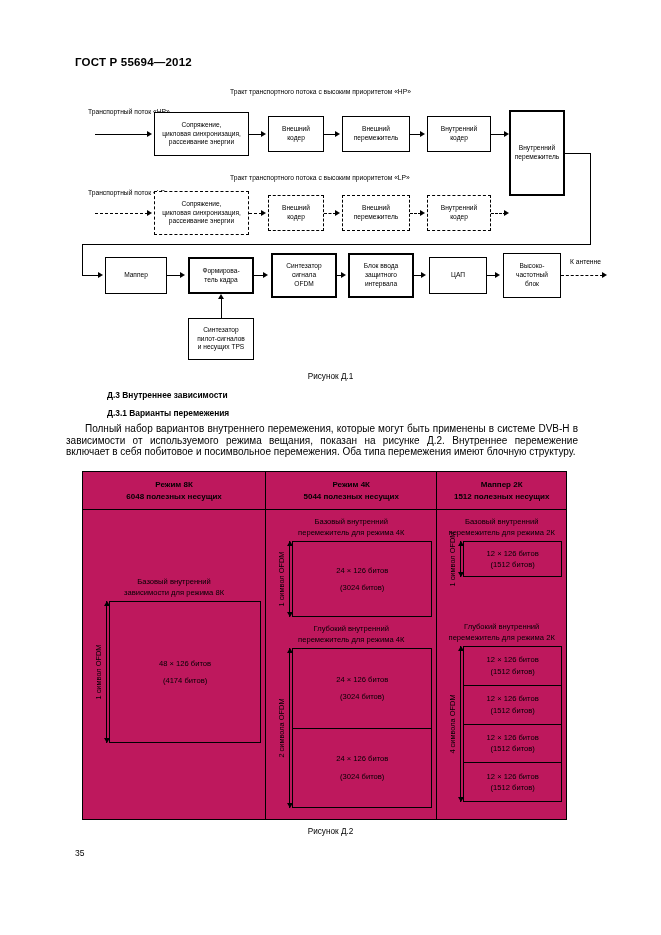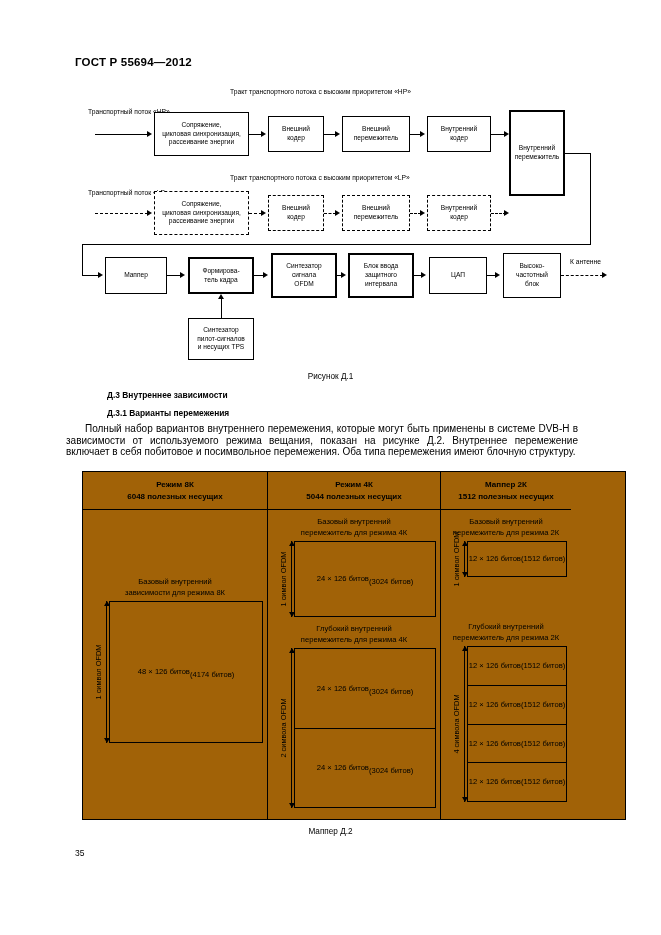--- a/index.html
+++ b/index.html
@@ -101,25 +101,25 @@
     text-align: justify;
     text-indent: 19px;
     hyphens: none;
   }
 
   
   .fig2 {
     position: absolute;
     left: 82px;
     top: 471px;
-    width: 544px;
+    width: 485px;
     height: 349px;
     border: 1.3px solid #000;
     display: flex;
-    background: #a16207;
+    background: #be185d;
   }
   .fcol {
     border-right: 1.3px solid #000;
     display: flex;
     flex-direction: column;
   }
   .fcol:last-child { border-right: none; }
   .fcol.c1 { width: 185px; }
   .fcol.c2 { width: 173px; }
   .fcol.c3 { width: 130px; }
@@ -183,20 +183,21 @@
   .bitstack {
     flex: 1;
     border: 1.3px solid #000;
     display: flex;
     flex-direction: column;
   }
   .bitcell {
     flex: 1;
     border-bottom: 1.3px solid #000;
     display: flex;
+    flex-direction: column;
     align-items: center;
     justify-content: center;
     font-size: 7.6px;
     line-height: 1.5;
     text-align: center;
   }
   .bitcell:last-child { border-bottom: none; }
   .bitcell .l2 { margin-top: 6px; }
   .bitcell.tight .l2 { margin-top: 0; }
 
@@ -528,15 +529,15 @@
               <span class="l1">12 × 126 битов</span>
               <span class="l2">(1512 битов)</span>
             </div>
           </div>
         </div>
       </div>
     </div>
   </div>
 </div>
 
-<div class="figcap" style="top:827px;">Маппер Д.2</div>
+<div class="figcap" style="top:827px;">Рисунок Д.2</div>
 
 <div class="page-num">35</div>
 
 </body></html>

